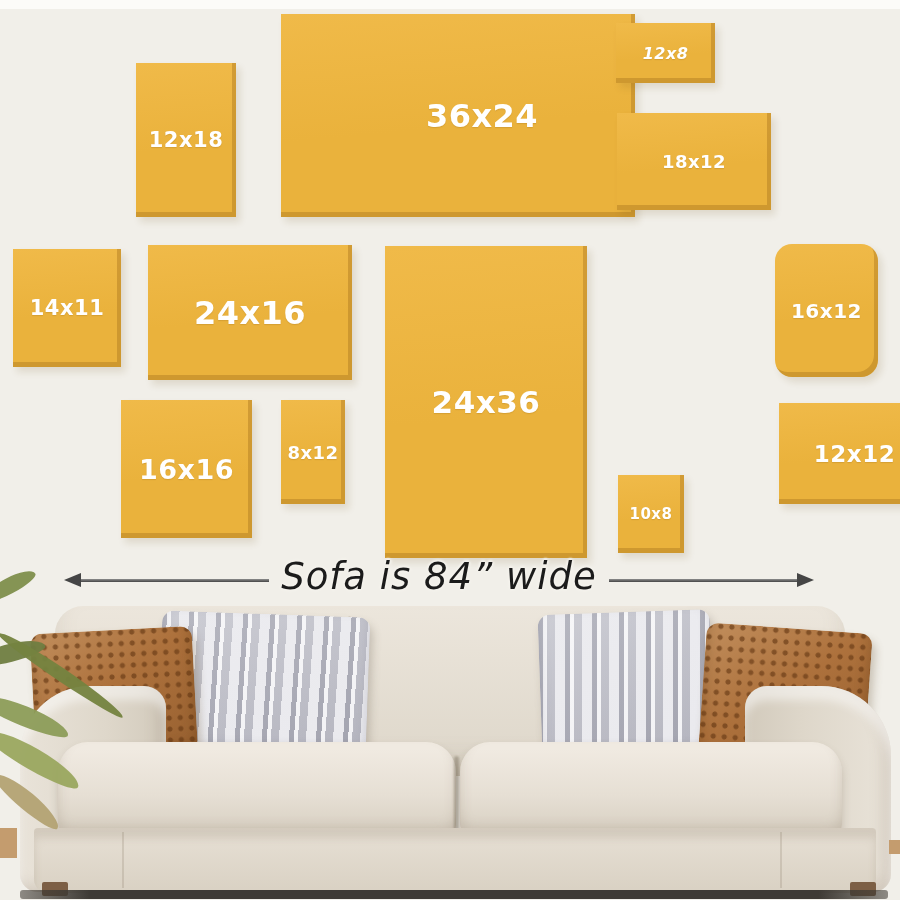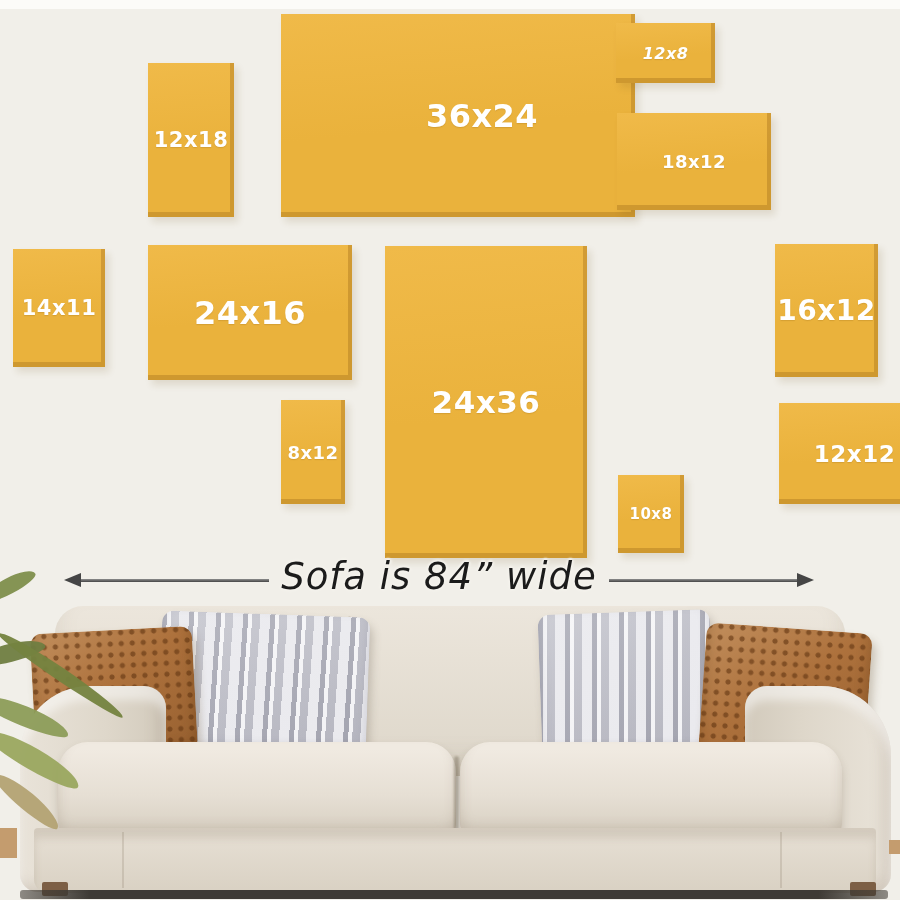--- a/index.html
+++ b/index.html
@@ -107,28 +107,29 @@
   .leaf{position:absolute;border-radius:50% 50% 50% 50%/60% 60% 40% 40%;opacity:.95;}
 </style>
 </head>
 <body>
 
 <div class="stage">
 
   <div class="top-strip"></div>
 
   <div class="frames-layer">
-      <div class="frame" style="left: 148px; top: 63px; width: 86px; height: 154px; font-size: 21px;">12x18</div>
+      <div class="frame" style="left: 136px; top: 63px; width: 100px; height: 154px; font-size: 21px;">12x18</div>
       <div class="frame" style="left: 281px; top: 14px; width: 306px; height: 203px; font-size: 32px; padding-left: 48px;">36x24</div>
       <div class="frame" style="left: 616px; top: 23px; width: 99px; height: 60px; font-size: 16px; font-style: italic;">12x8</div>
       <div class="frame" style="left: 617px; top: 113px; width: 154px; height: 97px; font-size: 18px;">18x12</div>
-      <div class="frame" style="left: 13px; top: 249px; width: 92px; height: 118px; font-size: 21px;">14x11</div>
+      <div class="frame" style="left: 13px; top: 249px; width: 108px; height: 118px; font-size: 21px;">14x11</div>
       <div class="frame" style="left: 148px; top: 245px; width: 204px; height: 135px; font-size: 32px;">24x16</div>
       <div class="frame" style="left: 385px; top: 246px; width: 202px; height: 312px; font-size: 31px;">24x36</div>
-      <div class="frame" style="left: 775px; top: 244px; width: 103px; height: 133px; font-size: 28px;">16x12</div>
+      <div class="frame" style="left: 775px; top: 244px; width: 103px; height: 133px; font-size: 20px; border-radius: 17px;">16x12</div>
+      <div class="frame" style="left: 121px; top: 400px; width: 131px; height: 138px; font-size: 27px;">16x16</div>
       <div class="frame" style="left: 281px; top: 400px; width: 64px; height: 104px; font-size: 18px;">8x12</div>
       <div class="frame" style="left: 618px; top: 475px; width: 66px; height: 78px; font-size: 15px;">10x8</div>
       <div class="frame" style="left: 779px; top: 403px; width: 99px; height: 101px; font-size: 23px; padding-left: 26px;">12x12</div>
     </div>
 
   <div class="dim">
     <span class="head left"></span>
     <span class="seg"></span>
     <span class="label">Sofa is 84” wide</span>
     <span class="seg"></span>

